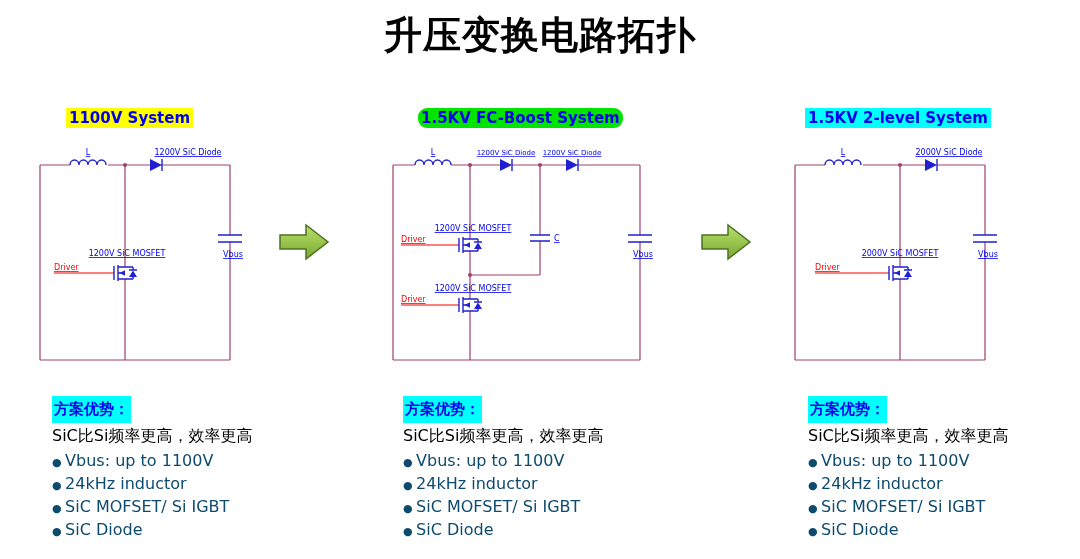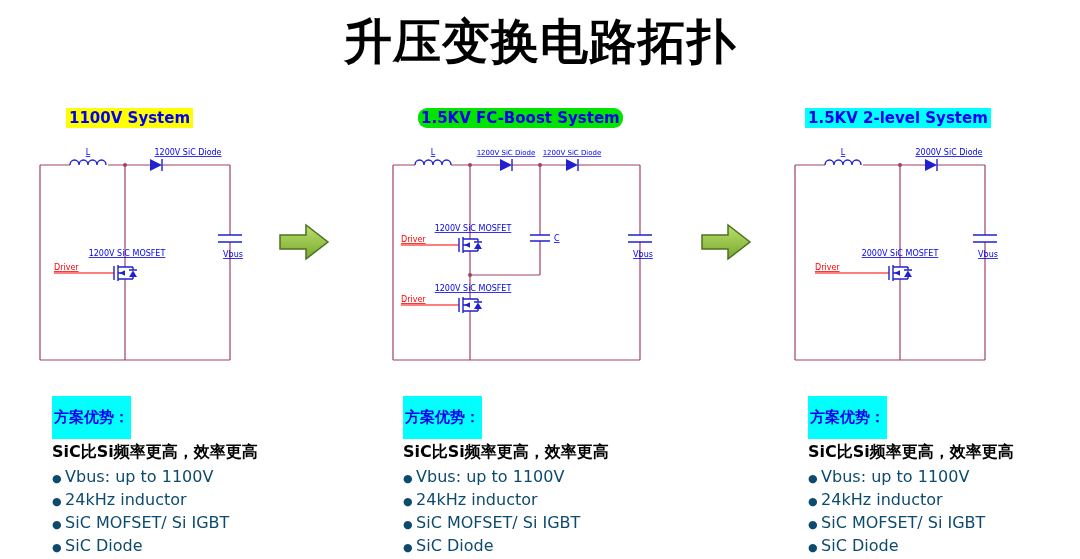--- a/index.html
+++ b/index.html
@@ -5,21 +5,21 @@
   * { margin:0; padding:0; box-sizing:border-box; }
   html,body { background:#ffffff; }
   body {
     width:1080px; height:559px; position:relative; overflow:hidden;
     font-family:"DejaVu Sans","Liberation Sans",sans-serif;
   }
   .slide { position:absolute; inset:0; background:#ffffff; }
 
   .title {
     position:absolute; top:10px; left:0; width:100%;
-    text-align:center; font-size:48px; font-weight:bold; color:#000;
+    text-align:center; font-size:38px; font-weight:bold; color:#000;
     letter-spacing:1px;
   }
 
   .hdr {
     position:absolute; font-size:15px; line-height:20px; color:#0000ee;
     padding:0 3px; white-space:nowrap;font-weight:bold;
   }
 
   svg.circuit, svg.arrow { position:absolute; }
 
@@ -29,22 +29,22 @@
   .compf { fill:#2020d0; stroke:none; }
   .dot   { fill:#a0406a; }
   .lbl   { fill:#0000ee; font-size:8px; text-decoration:underline;
            font-family:"DejaVu Sans","Liberation Sans",sans-serif; }
   .lbl7  { font-size:7px; }
   .dlbl  { fill:#ff0000; font-size:8px; text-decoration:underline;
            font-family:"DejaVu Sans","Liberation Sans",sans-serif; }
 
   .adv { position:absolute; width:310px; }
   .adv-head { display:inline-block; font-size:15px; font-weight:bold;
-              color:#0000ee; padding:12px 2px; }
-  .adv-sub  { font-size:16px; font-weight:bold; color:#000; margin-top:3px; }
+              color:#0000ee; padding:4px 2px; }
+  .adv-sub  { font-size:16px; font-weight:normal; color:#000; margin-top:3px; }
   .adv ul   { list-style:none; margin-top:3px; }
   .adv li   { font-size:16px; color:#0c4a6e; line-height:1.43; }
   .adv li::before { content:"● "; font-size:11px; }
 </style>
 </head>
 <body>
 
 <div class="slide">
 
   <div class="title">升压变换电路拓扑</div>

